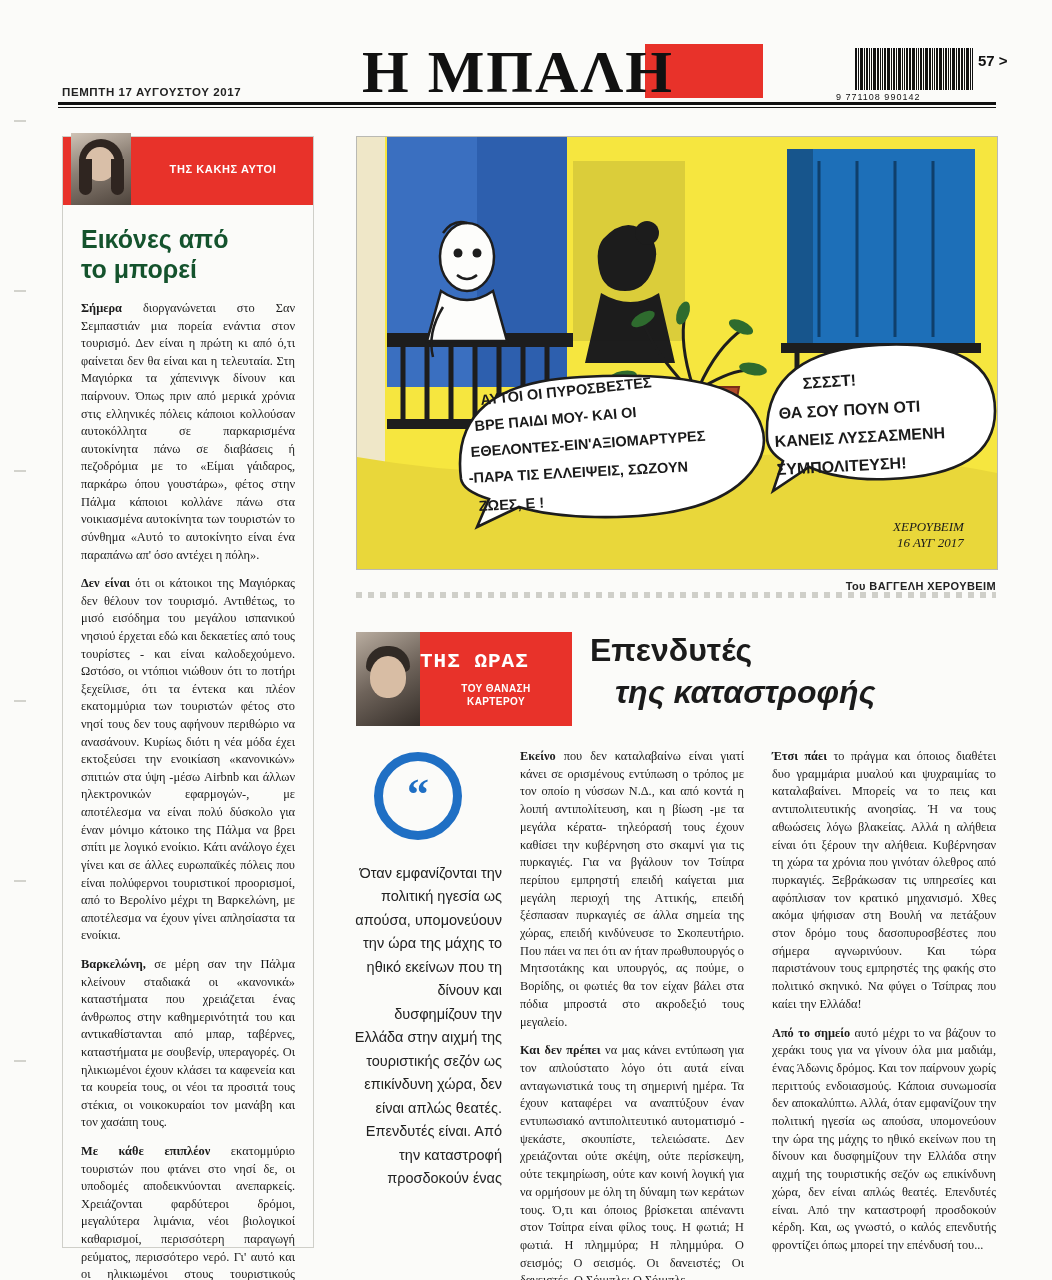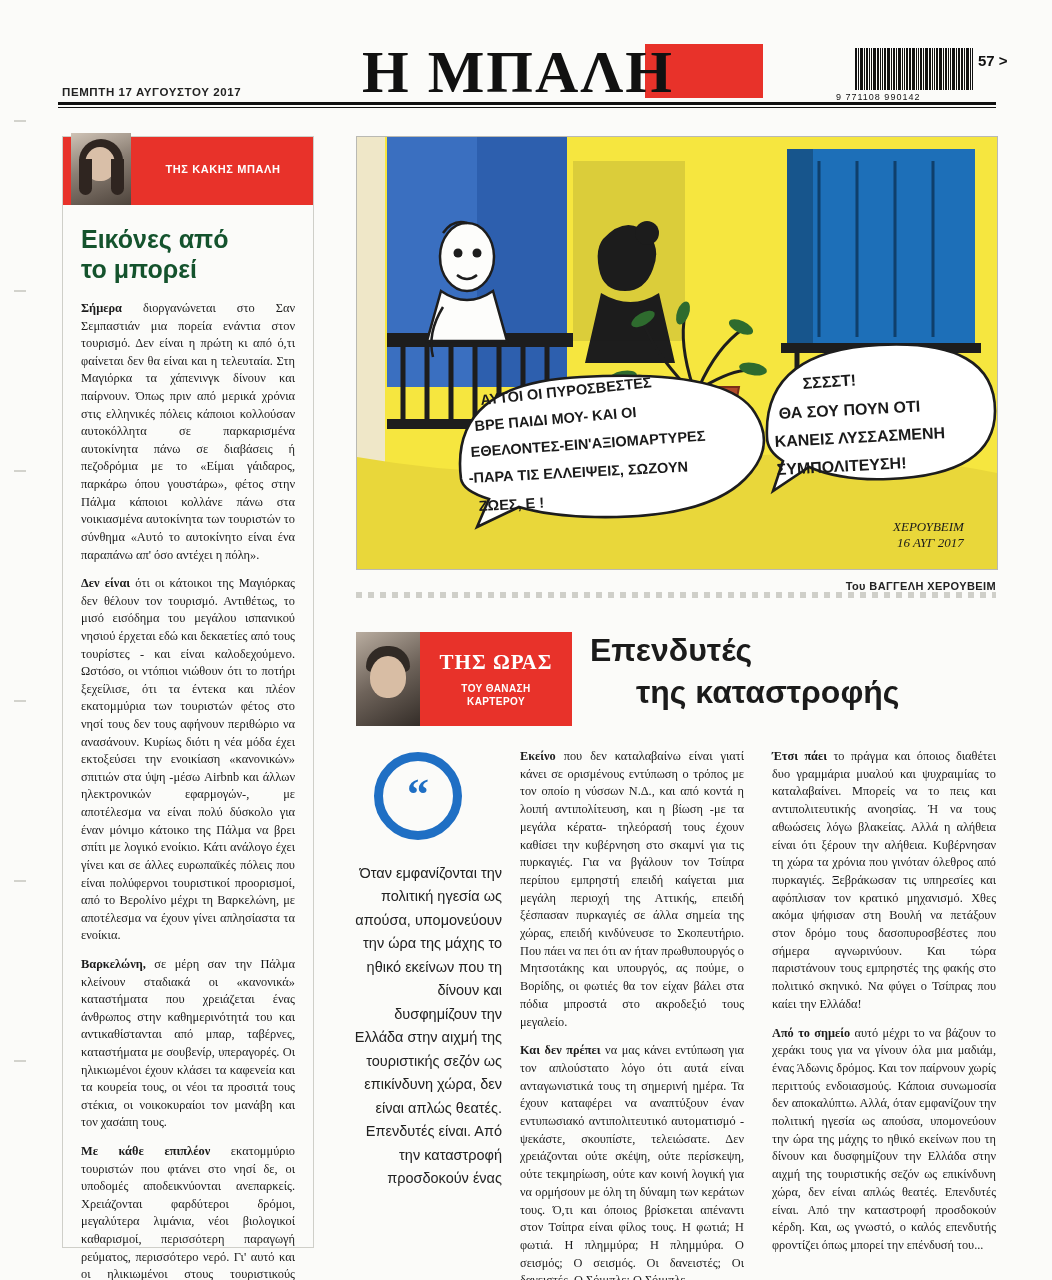--- a/index.html
+++ b/index.html
@@ -87,33 +87,33 @@
 
   
   .oras-photo{
     position:absolute;left:356px;top:632px;width:64px;height:94px;overflow:hidden;
     background:linear-gradient(150deg,#b9ada0 0%,#6e635a 50%,#342d28 100%);
   }
   .oras-photo .f{position:absolute;left:14px;top:24px;width:36px;height:42px;background:#d8bda4;border-radius:50% 50% 46% 46%;}
   .oras-photo .h{position:absolute;left:10px;top:14px;width:44px;height:26px;background:#312a25;border-radius:22px 22px 6px 6px;}
   .oras-band{position:absolute;left:420px;top:632px;width:152px;height:94px;background:#e8322a;}
   .oras-band .t1{
-    position:absolute;left:0;top:18px;width:152px;text-align:center;
-    font-family:Liberation Serif, serif;font-size:21px;font-weight:bold;color:#fff;letter-spacing:1px;
+    position:absolute;left:0;top:18px;width:152px;
+    font-family:Liberation Mono, monospace;font-size:21px;font-weight:bold;color:#fff;letter-spacing:1px;
   }
   .oras-band .t2{
     position:absolute;left:0;top:50px;width:152px;text-align:center;
     font-family:"Liberation Sans", sans-serif;font-size:10px;font-weight:bold;color:#fff;line-height:1.3;letter-spacing:.4px;
   }
   .art2-title{
     position:absolute;left:590px;top:630px;width:406px;
     font-family:"Liberation Sans", sans-serif;
     font-size:32px;font-weight:bold;line-height:1.3;color:#1b1b1b;
   }
-  .art2-title .l2{display:block;margin-left:46px;}
+  .art2-title .l2{display:block;margin-left:25px;font-style:italic;}
 
   
   .quote-circle{
     position:absolute;left:374px;top:752px;width:88px;height:88px;border-radius:50%;
     border:9px solid #1f6fc4;box-sizing:border-box;
   }
   .quote-circle span{
     position:absolute;left:0;top:8px;width:70px;text-align:center;
     font-family:"Liberation Serif", serif;font-size:44px;font-weight:bold;color:#1f6fc4;
   }
@@ -162,21 +162,21 @@
   </div>
 
   <div class="left-col">
     <div class="author-band">
       <div class="author-photo">
         <div class="hair"></div>
           <div class="face"></div>
           <div class="hair2"></div>
           <div class="hair3"></div>
       </div>
-      <div class="author-name">ΤΗΣ ΚΑΚΗΣ ΜΠΑΛΗ</div>
+      <div class="author-name">ΤΗΣ ΚΑΚΗΣ ΑΥΤΟΙ</div>
     </div>
     <div class="col-title">
       <span>Εικόνες από</span><br>
       <span>το μπορεί</span>
     </div>
     <div class="col-body" id="left-body">
         <p><b>Σήμερα</b> διοργανώνεται στο Σαν Σεμπαστιάν μια πορεία ενάντια στον τουρισμό. Δεν είναι η πρώτη κι από ό,τι φαίνεται δεν θα είναι και η τελευταία. Στη Μαγιόρκα τα χάπενινγκ δίνουν και παίρνουν. Όπως πριν από μερικά χρόνια στις ελληνικές πόλεις κάποιοι κολλούσαν αυτοκόλλητα σε παρκαρισμένα αυτοκίνητα πάνω σε διαβάσεις ή πεζοδρόμια με το «Είμαι γάιδαρος, παρκάρω όπου γουστάρω», φέτος στην Πάλμα κάποιοι κολλάνε πάνω στα νοικιασμένα αυτοκίνητα των τουριστών το σύνθημα «Αυτό το αυτοκίνητο είναι ένα παραπάνω απ' όσο αντέχει η πόλη».</p>
         <p><b>Δεν είναι</b> ότι οι κάτοικοι της Μαγιόρκας δεν θέλουν τον τουρισμό. Αντιθέτως, το μισό εισόδημα του μεγάλου ισπανικού νησιού έρχεται εδώ και δεκαετίες από τους τουρίστες - και είναι καλοδεχούμενο. Ωστόσο, οι ντόπιοι νιώθουν ότι το ποτήρι ξεχείλισε, ότι τα έντεκα και πλέον εκατομμύρια των τουριστών φέτος στο νησί τους δεν τους αφήνουν περιθώριο να ανασάνουν. Κυρίως διότι η νέα μόδα έχει εκτοξεύσει την ενοικίαση «κανονικών» σπιτιών στα ύψη -μέσω Airbnb και άλλων ηλεκτρονικών εφαρμογών-, με αποτέλεσμα να είναι πολύ δύσκολο για έναν μόνιμο κάτοικο της Πάλμα να βρει σπίτι με λογικό ενοίκιο. Κάτι ανάλογο έχει γίνει και σε άλλες ευρωπαϊκές πόλεις που είναι πολύφερνοι τουριστικοί προορισμοί, από το Βερολίνο μέχρι τη Βαρκελώνη, με αποτέλεσμα να έχουν γίνει απλησίαστα τα ενοίκια.</p>
         <p><b>Βαρκελώνη,</b> σε μέρη σαν την Πάλμα κλείνουν σταδιακά οι «κανονικά» καταστήματα που χρειάζεται ένας άνθρωπος στην καθημερινότητά του και αντικαθίστανται από μπαρ, ταβέρνες, καταστήματα με σουβενίρ, υπεραγορές. Οι ηλικιωμένοι έχουν κλάσει τα καφενεία και τα κουρεία τους, οι νέοι τα προσιτά τους στέκια, οι νοικοκυραίοι τον μανάβη και τον χασάπη τους.</p>
         <p><b>Με κάθε επιπλέον</b> εκατομμύριο τουριστών που φτάνει στο νησί δε, οι υποδομές αποδεικνύονται ανεπαρκείς. Χρειάζονται φαρδύτεροι δρόμοι, μεγαλύτερα λιμάνια, νέοι βιολογικοί καθαρισμοί, περισσότερη παραγωγή ρεύματος, περισσότερο νερό. Γι' αυτό και οι ηλικιωμένοι στους τουριστικούς κατοίκους της Μαγιόρκας έχουν αρχίσει να αναρωτιούνται πόσους περισσότερους επισκέπτες αντέχουν. Όπως είναι κι αναρωτήθηκαν πριν από αυτούς οι Βενετσιάνοι - και αποφάσισαν ότι πρέπει να βάλουν... οροφή. Όπως θα αρχίσουν σε λίγο να αναρωτιούνται και οι Σαντορινιοί...</p>

